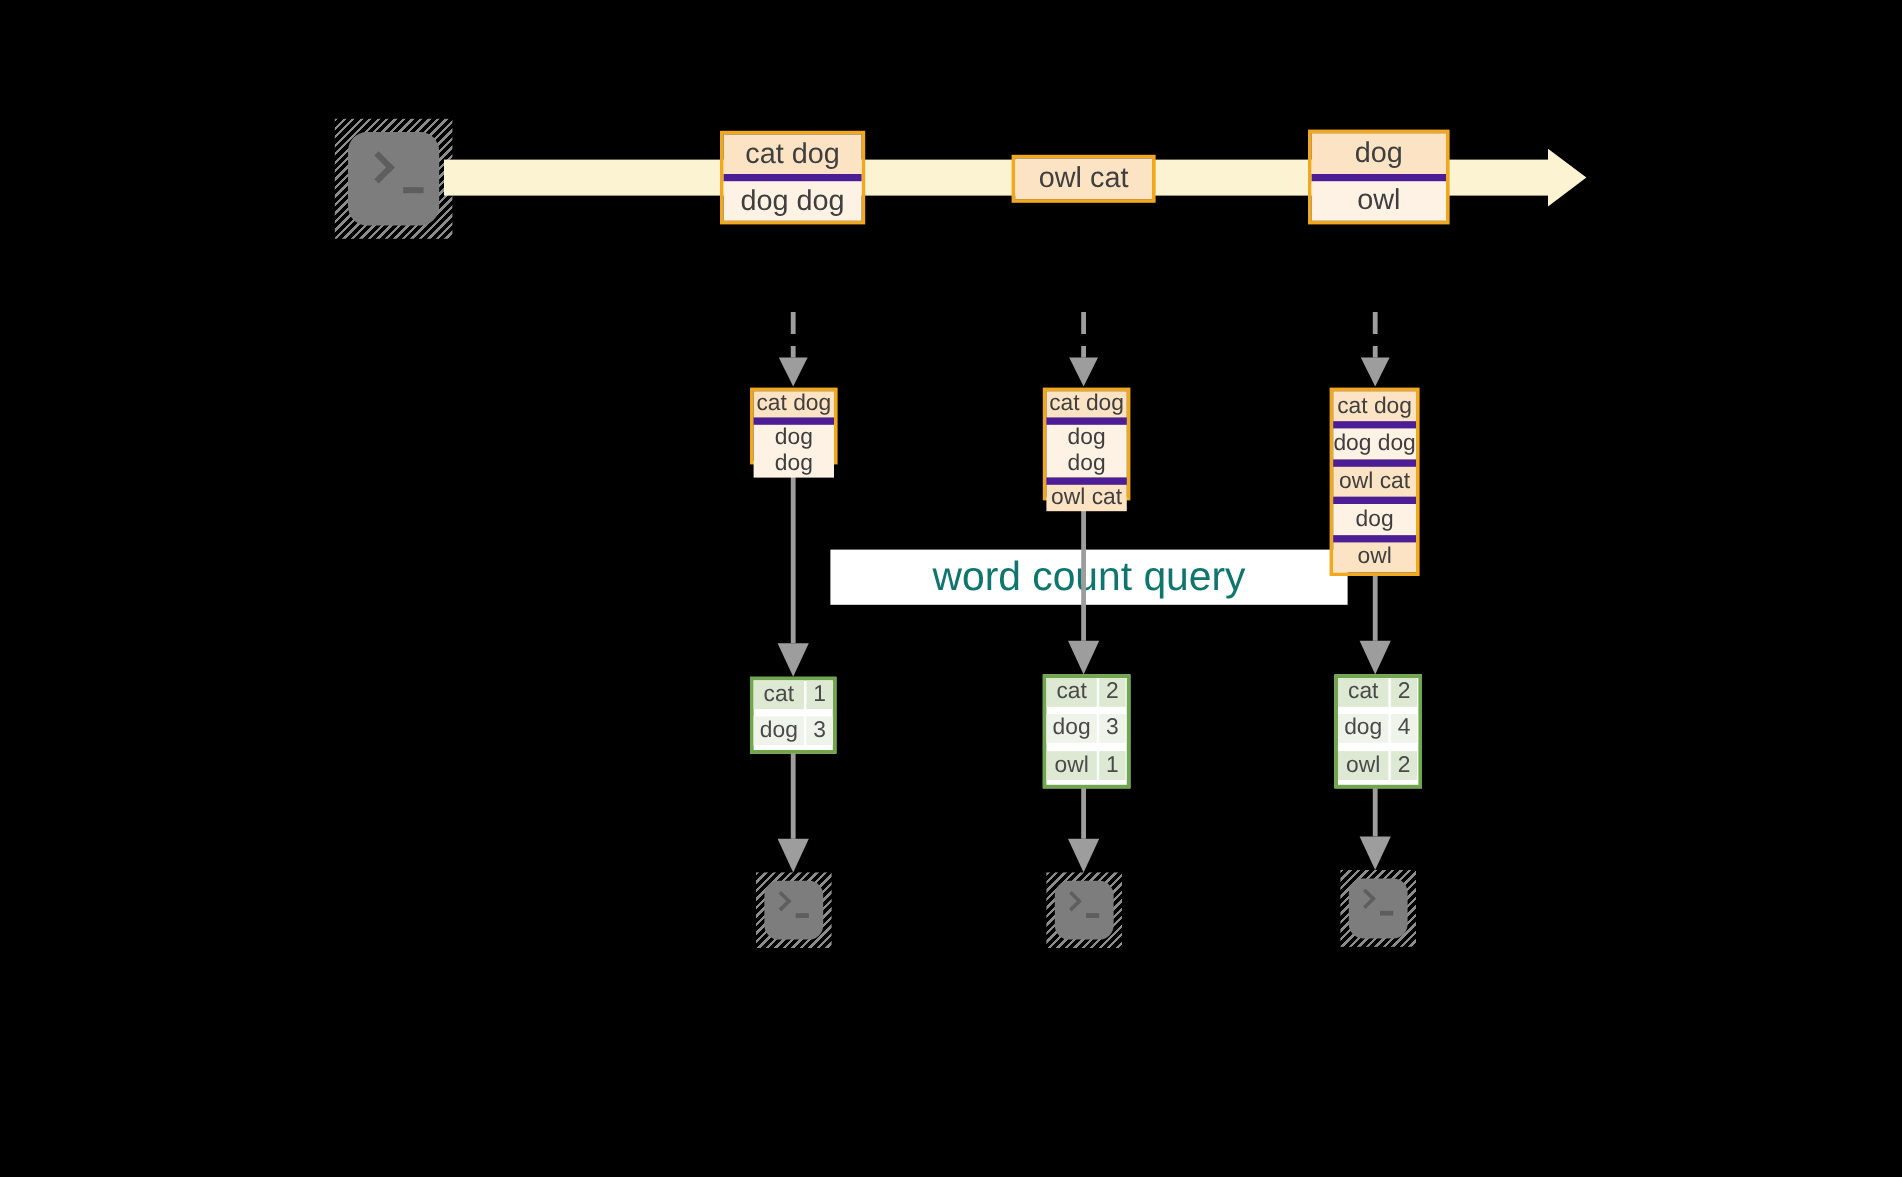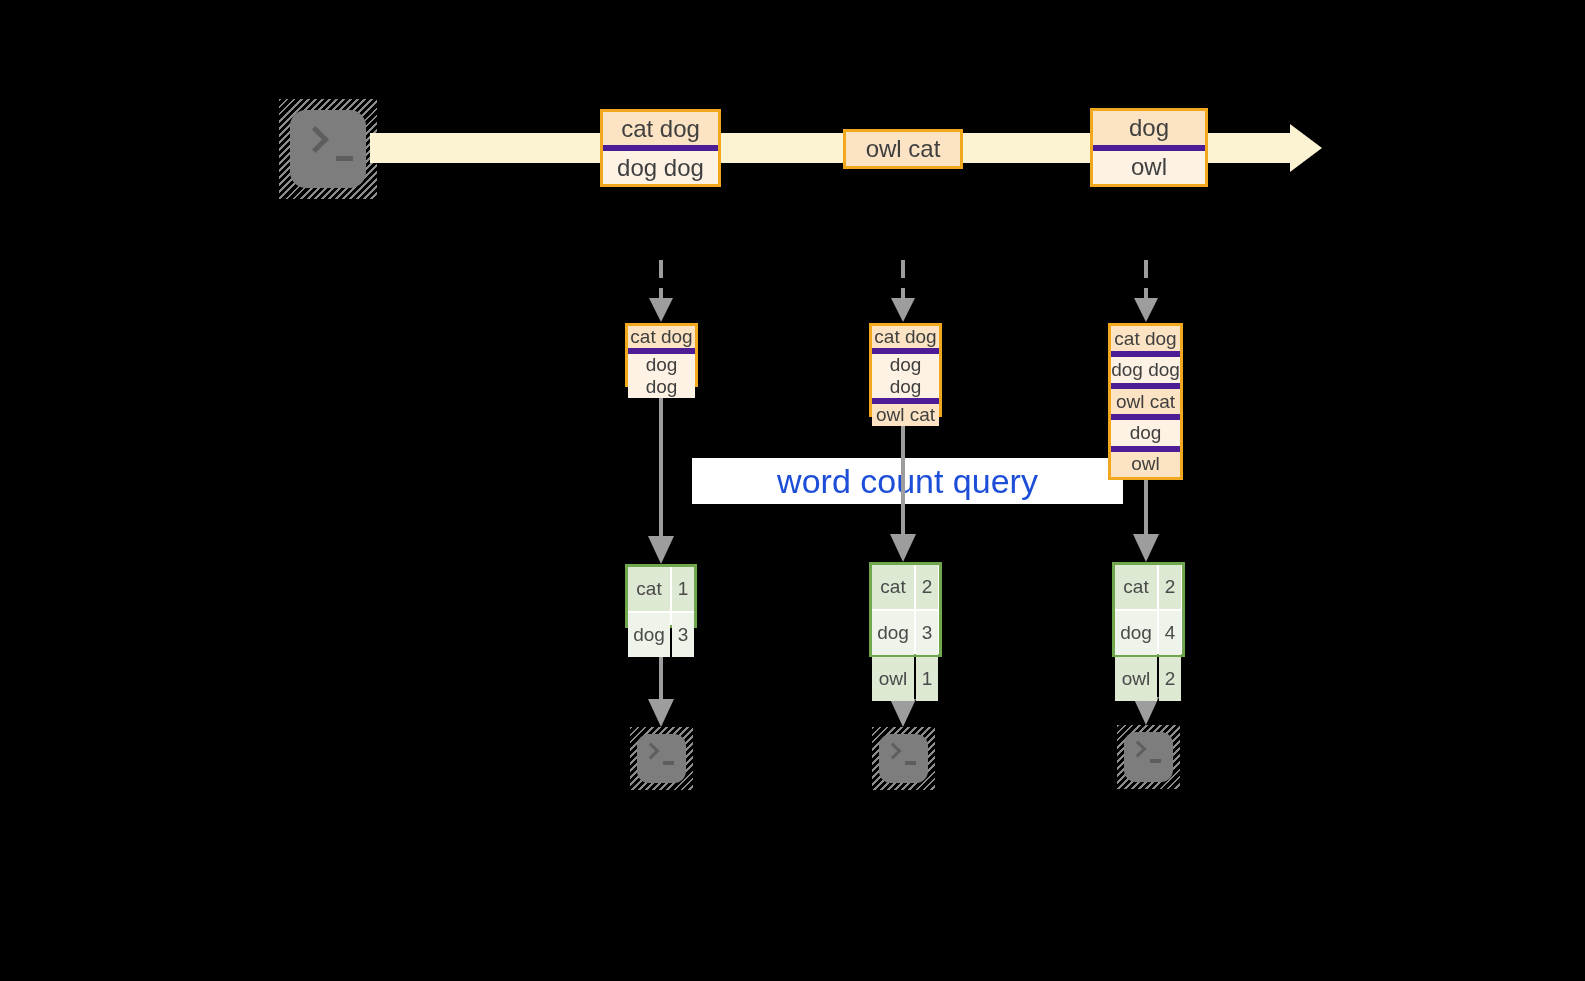--- a/index.html
+++ b/index.html
@@ -48,30 +48,30 @@
   .head-down{
     width:0;height:0;z-index:3;
     border-left:13px solid transparent;border-right:13px solid transparent;
     border-top:28px solid #9d9d9d;
   }
   .head-down.sm{border-left-width:12px;border-right-width:12px;border-top-width:24px;}
 
   
   .qlabel{
     background:#fff;z-index:2;display:flex;align-items:center;justify-content:center;
-    font-size:34px;color:#1d4ed8;
+    font-size:34px;color:#0f766e;
   }
 
   
   .ctable{
     border:3px solid #71a74c;background:#fff;display:grid;
     grid-template-columns:42px 22px;gap:2px;z-index:5;
     color:#4a4a4a;font-size:19px;
   }
-  .ctable .cell{display:flex;align-items:center;justify-content:center;height:44px;}
+  .ctable .cell{display:flex;align-items:center;justify-content:center;height:24px;}
   .gfill-dark{background:#dde9d3;}
   .gfill-light{background:#eff4ea;}
 </style>
 </head>
 <body>
 
 <div id="canvas">
 
   <div class="abs term" style="left:279px;top:99px;width:98px;height:100px;">
     <div class="term-inner" style="left:11px;top:11px;right:11px;bottom:11px;">

